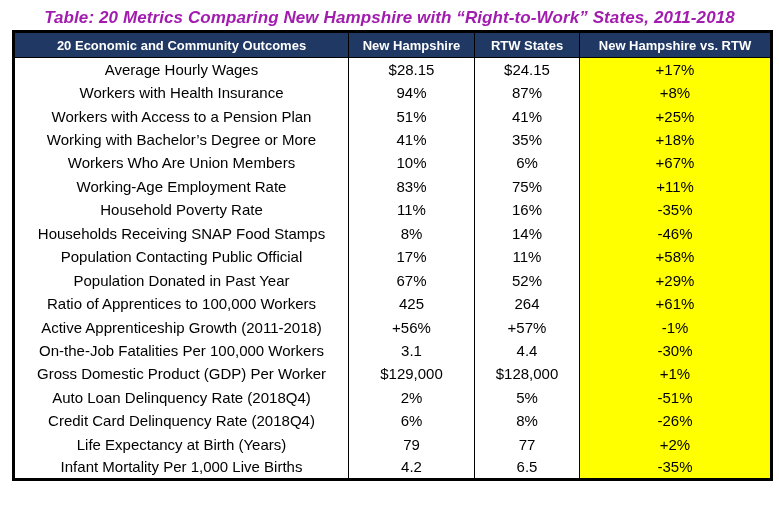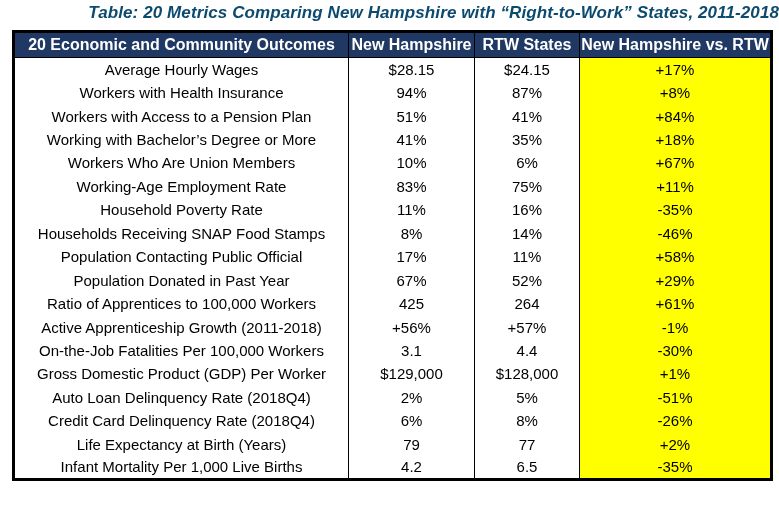--- a/index.html
+++ b/index.html
@@ -10,41 +10,41 @@
   }
   *{margin:0;padding:0;box-sizing:border-box;}
   body{background:#fff;font-family:"Liberation Sans",sans-serif;}
   .page{
     position:relative;
     width:779px;height:532px;
     background:#ffffff;
     overflow:hidden;
   }
   .fig-title{
-    padding-top:3px;
-    text-align:right;
+    padding-top:8px;
+    text-align:center;
     font-family:"Liberation Sans",sans-serif;
     font-size:17px;
     font-weight:bold;
     font-style:italic;
-    color:#0c4a6e;
+    color:#a21caf;
     letter-spacing:0.1px;
   }
   table.metrics{
     position:absolute;
     left:12px;top:30px;
     width:758px;
     border-collapse:collapse;
     table-layout:fixed;
     border:3px solid var(--border);
   }
   table.metrics th{
     background:var(--header-bg);
     color:var(--header-fg);
-    font-size:16px;
+    font-size:13px;
     font-weight:bold;
     height:26px;
     text-align:center;
     border-left:1px solid var(--border);
     border-bottom:1px solid var(--border);
     padding:0;
     margin-top:32px;
   }
   table.metrics th:first-child{border-left:none;}
   table.metrics td{
@@ -92,21 +92,21 @@
         <tr>
           <td class="label">Workers with Health Insurance</td>
           <td class="num">94%</td>
           <td class="num">87%</td>
           <td class="num hl">+8%</td>
         </tr>
         <tr>
           <td class="label">Workers with Access to a Pension Plan</td>
           <td class="num">51%</td>
           <td class="num">41%</td>
-          <td class="num hl">+84%</td>
+          <td class="num hl">+25%</td>
         </tr>
         <tr>
           <td class="label">Working with Bachelor’s Degree or More</td>
           <td class="num">41%</td>
           <td class="num">35%</td>
           <td class="num hl">+18%</td>
         </tr>
         <tr>
           <td class="label">Workers Who Are Union Members</td>
           <td class="num">10%</td>

